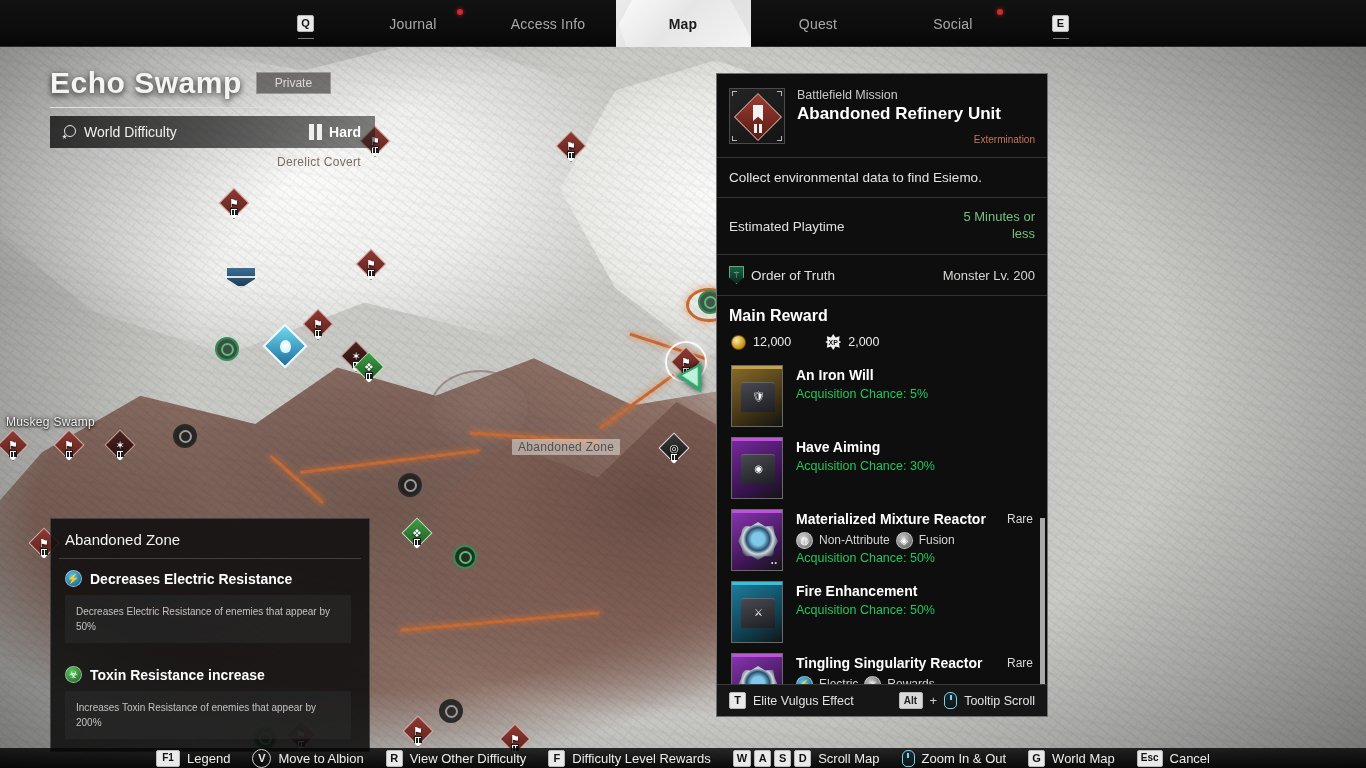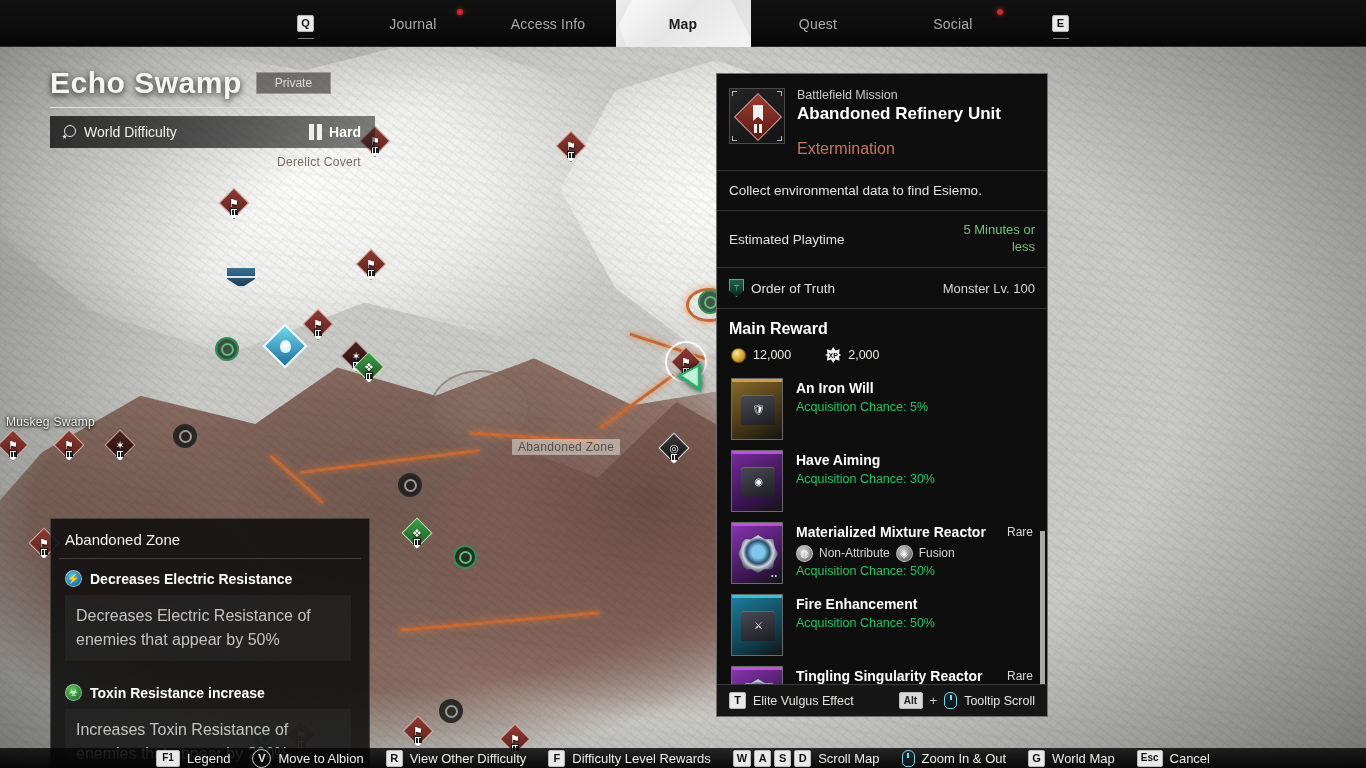--- a/index.html
+++ b/index.html
@@ -233,21 +233,21 @@
   }
   #zone-effects h3 {
     font-size:15px; color:#f1f1ef; font-weight:normal; padding:12px 14px 10px;
   }
   .ze-sep { height:1px; background:rgba(150,150,150,.32); margin:0 8px; }
   .ze-item { padding:11px 14px 0; }
   .ze-head { display:flex; align-items:center; gap:8px; }
   .ze-head .t { font-size:14px; color:#fff; font-weight:bold; }
   .ze-body {
     margin:8px 4px 12px 0; padding:9px 11px; background:rgba(42,42,42,.62);
-    color:#c3c3c1; font-size:16px; line-height:1.5;
+    color:#c3c3c1; font-size:10px; line-height:1.5;
   }
   .elem-icon {
     width:17px; height:17px; border-radius:50%; display:flex; align-items:center;
     justify-content:center; font-size:10px; color:#fff; flex:0 0 auto;
     border:1px solid rgba(255,255,255,.45);
   }
   .elem-icon.electric { background:radial-gradient(circle at 40% 35%,#5bc8f0,#0e4f74); }
   .elem-icon.toxin    { background:radial-gradient(circle at 40% 35%,#62d061,#17531b); }
   .elem-icon.nonattr  { background:radial-gradient(circle at 40% 35%,#dcdcdc,#5c5c5c); }
   .elem-icon.fusion   { background:radial-gradient(circle at 40% 35%,#cfcfcf,#4a4a4a); }
@@ -274,21 +274,21 @@
   }
   #mp-icon .p {
     position:absolute; left:24px; top:35px; width:8px; height:9px;
     display:flex; gap:2px;
   }
   #mp-icon .p i { width:3px; height:9px; background:#f2f2f0; }
   .corner-tick { position:absolute; width:5px; height:5px; border-color:#b8b8b8; border-style:solid; }
   #mp-head-text { flex:1; min-width:0; }
   #mp-kind { font-size:12.5px; color:#c9c9c7; }
   #mp-name { font-size:17px; color:#fff; font-weight:bold; line-height:1.25; margin-top:1px; }
-  #mp-type { font-size:16px; color:#c4755a; text-align:left; margin-top:16px; }
+  #mp-type { font-size:10px; color:#c4755a; text-align:right; margin-top:10px; }
   .mp-sep { height:1px; background:#333; }
   #mp-desc { padding:12px; font-size:13.5px; color:#e3e3e1; }
   .mp-row { display:flex; align-items:center; justify-content:space-between; padding:11px 12px; gap:10px; }
   .mp-row .k { font-size:13.5px; color:#e0e0de; display:flex; align-items:center; gap:7px; }
   .mp-row .v { font-size:13px; text-align:right; }
   .v.green { color:#76c07f; line-height:1.3; max-width:92px; }
   .v.gray  { color:#d6d6d4; }
   .faction-badge {
     width:15px; height:18px; background:linear-gradient(180deg,#1f5f46,#0d2a20);
     border:1px solid #4fae86; clip-path:polygon(0 0,100% 0,100% 64%,50% 100%,0 64%);
@@ -642,21 +642,21 @@
     <span class="k">Estimated Playtime</span>
     <span class="v green">5 Minutes or less</span>
   </div>
   <div class="mp-sep"></div>
 
   <div class="mp-row">
     <span class="k">
       <span class="faction-badge">⚚</span>
       <span>Order of Truth</span>
     </span>
-    <span class="v gray">Monster Lv. 100</span>
+    <span class="v gray">Monster Lv. 200</span>
   </div>
   <div class="mp-sep"></div>
 
   <div id="mp-scroll">
     <div id="mp-rewards-title">Main Reward</div>
 
     <div id="mp-currency">
       <span class="cur">
         <span class="coin"></span>
         <span>12,000</span>

